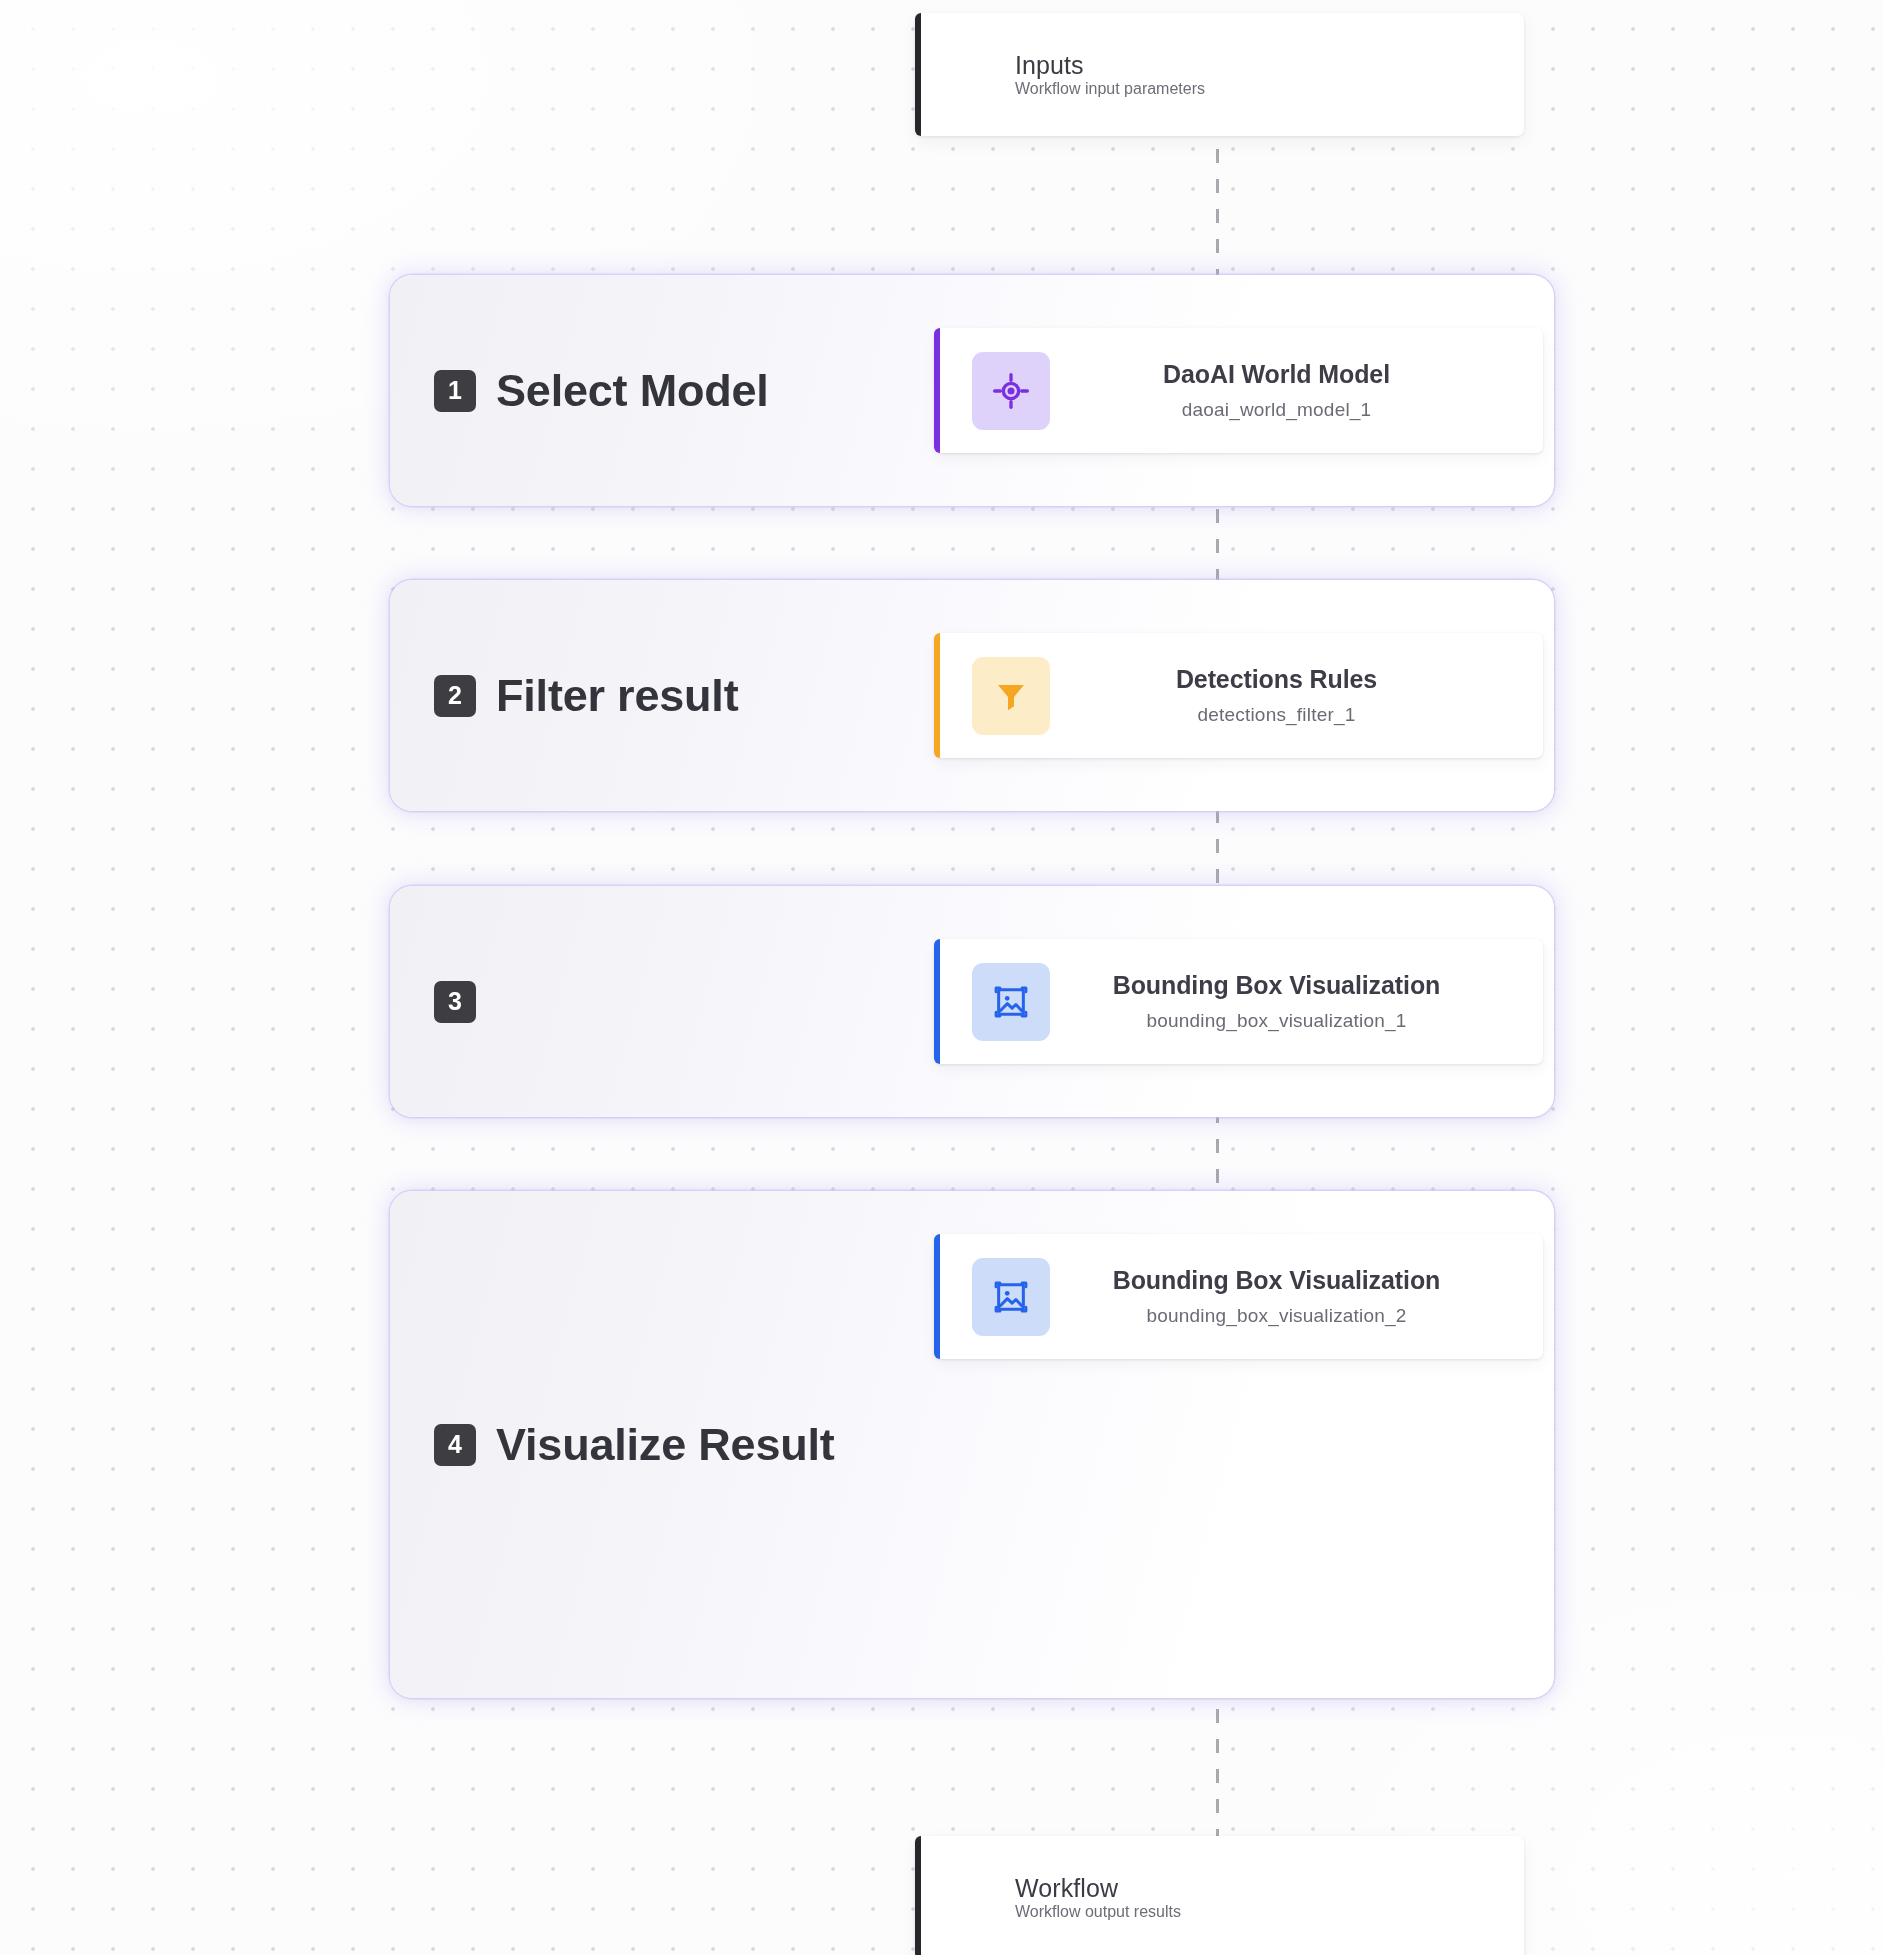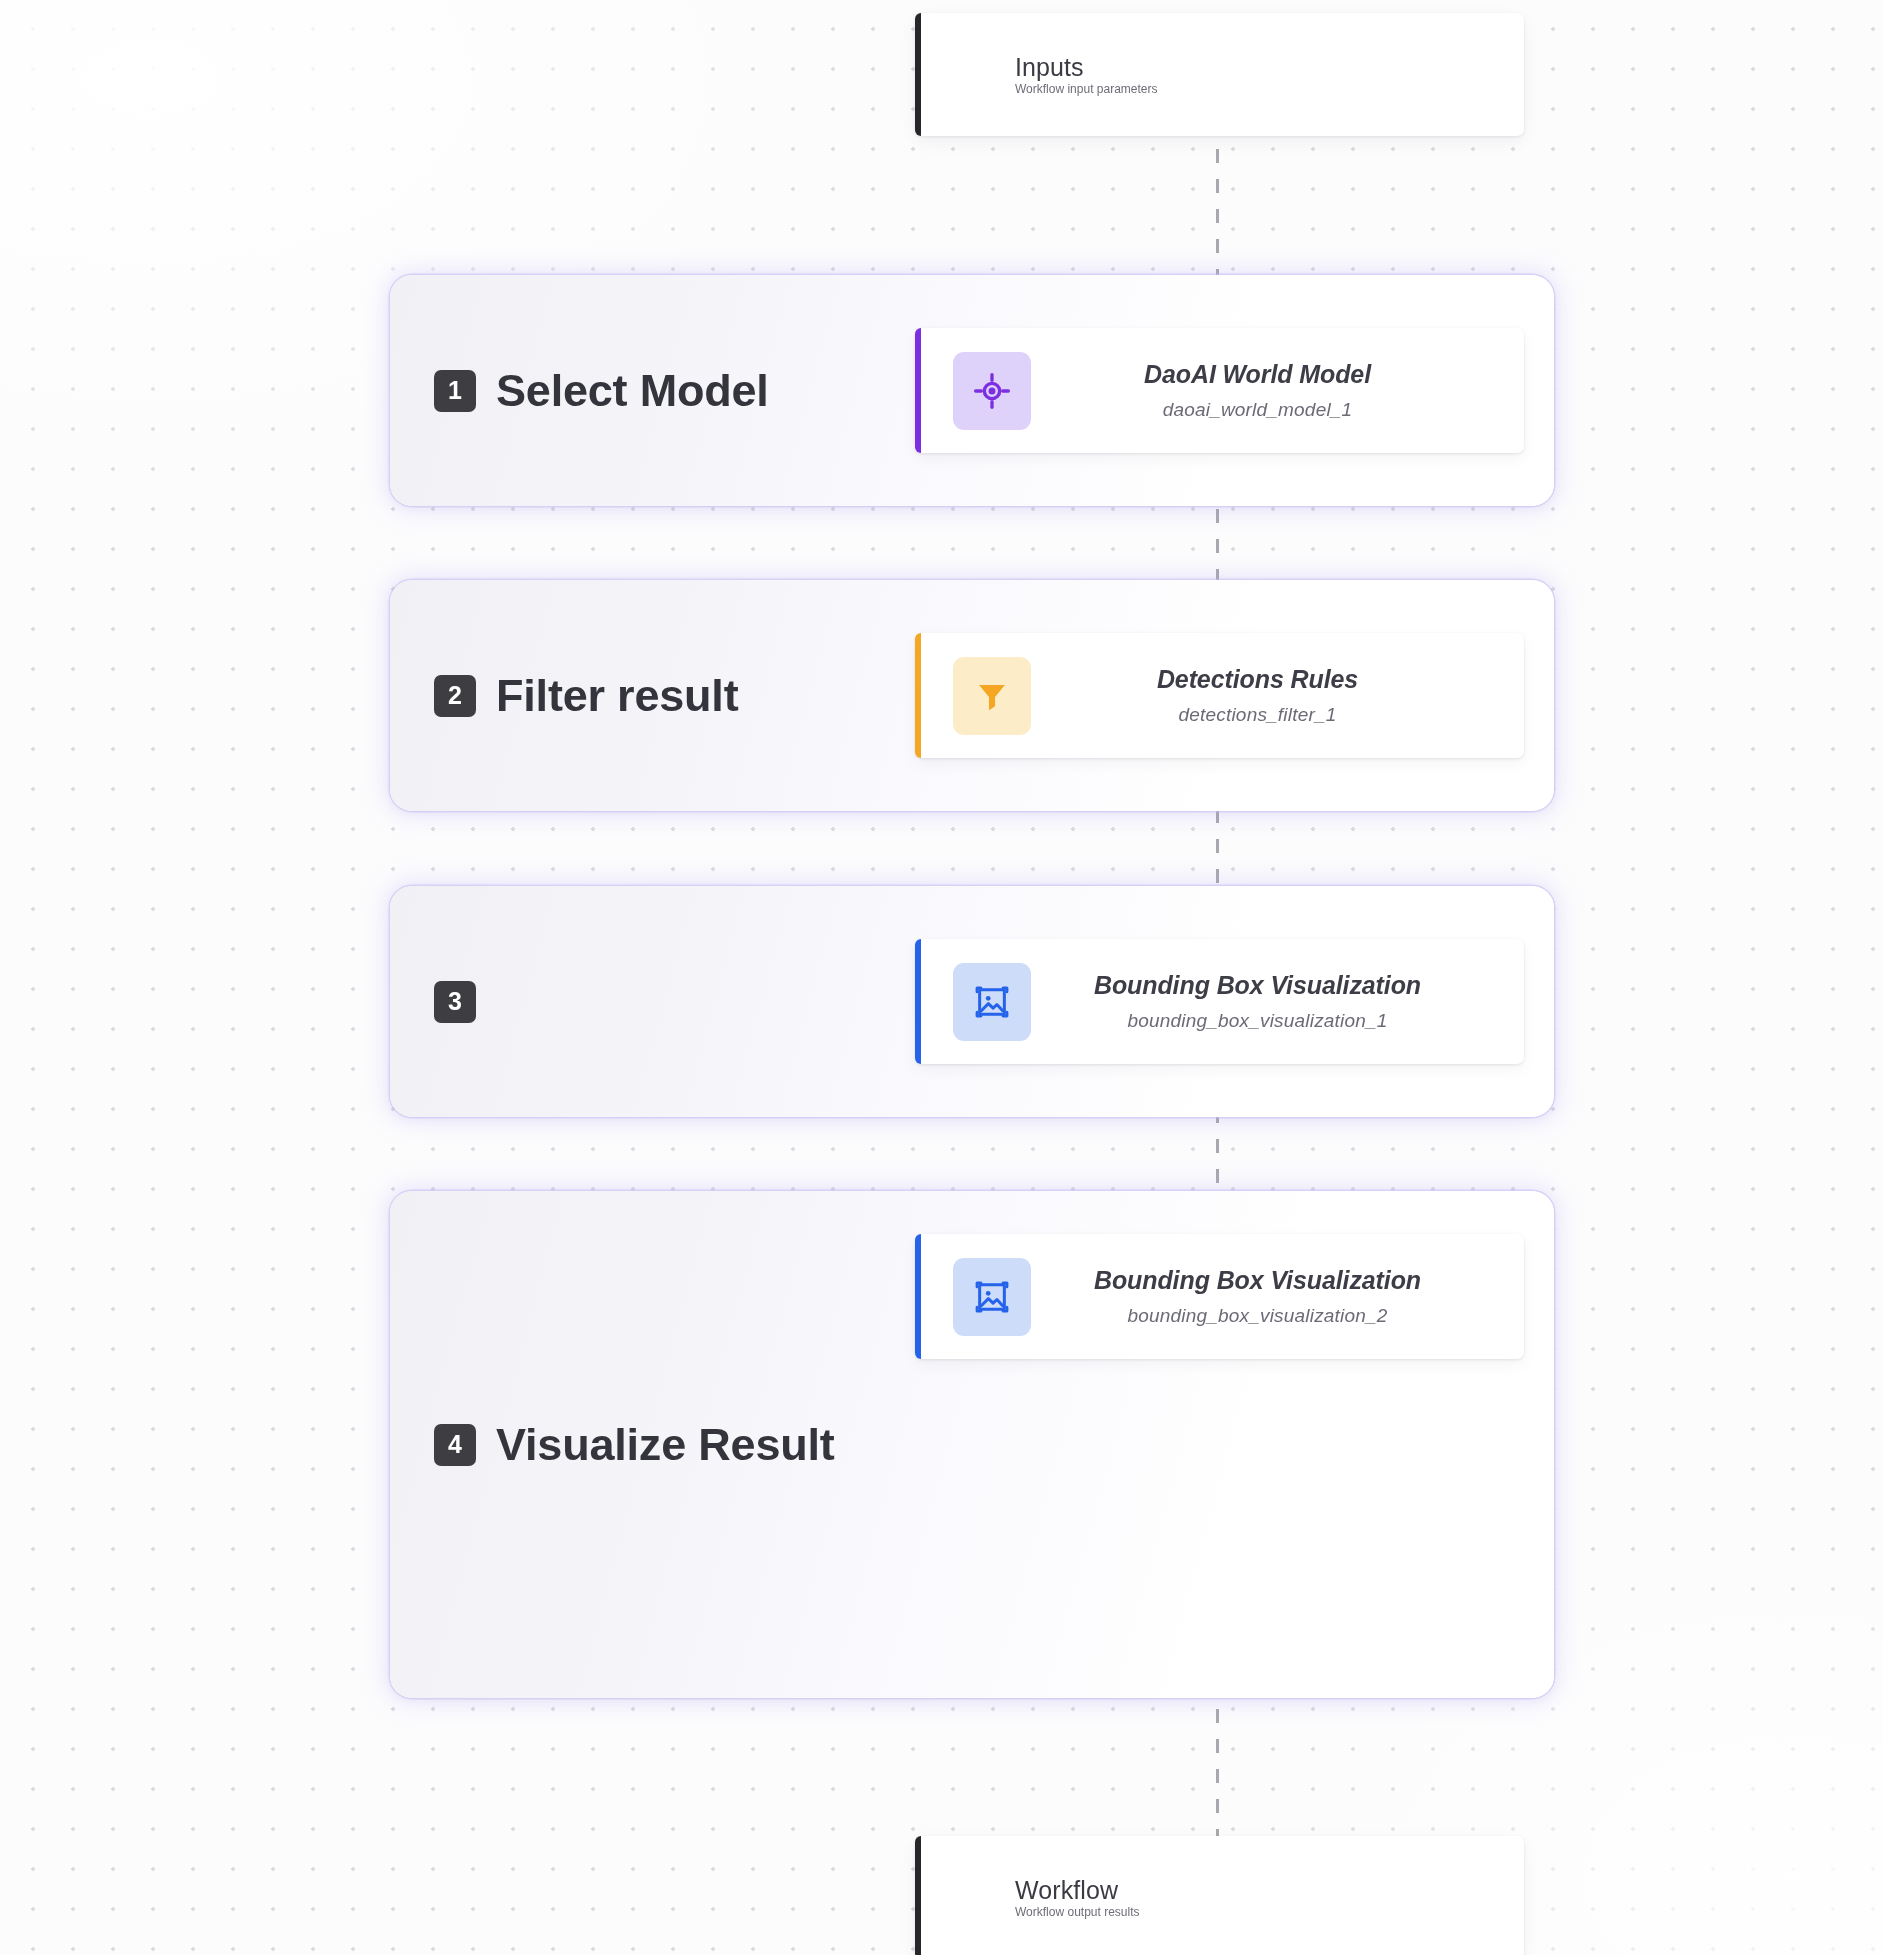--- a/index.html
+++ b/index.html
@@ -73,21 +73,21 @@
     margin-left: 100px;
     display: flex;
     flex-direction: column;
   }
   .endpoint-title {
     font-size: 25px;
     color: #3b3b44;
     letter-spacing: 0.1px;
   }
   .endpoint-sub {
-    font-size: 12px;
+    font-size: 16px;
     color: #6d6d78;
   }
 
   #inputs-card  { top: 13px; }
   #outputs-card { top: 1836px; }
 
   
   .step-group {
     position: absolute;
     left: 390px;
@@ -143,30 +143,29 @@
     font-size: 45px;
     color: #34343c;
     font-weight: 700;
     white-space: nowrap;
     letter-spacing: -0.2px;
   }
 
   
   .node-card {
     position: absolute;
-    left: 525px;          
+    left: 544px;          
     width: 609px;
     height: 125px;
     background: #ffffff;
     border-radius: 7px;
     box-shadow: 0 1px 3px rgba(23,23,36,0.10), 0 6px 16px rgba(23,23,36,0.045);
     display: flex;
     align-items: center;
     z-index: 6;
-    font-style: italic;
   }
   .node-card .accent {
     position: absolute;
     left: 0; top: 0;
     width: 6px;
     height: 100%;
     border-radius: 7px 0 0 7px;
   }
   .node-icon {
     width: 78px;

